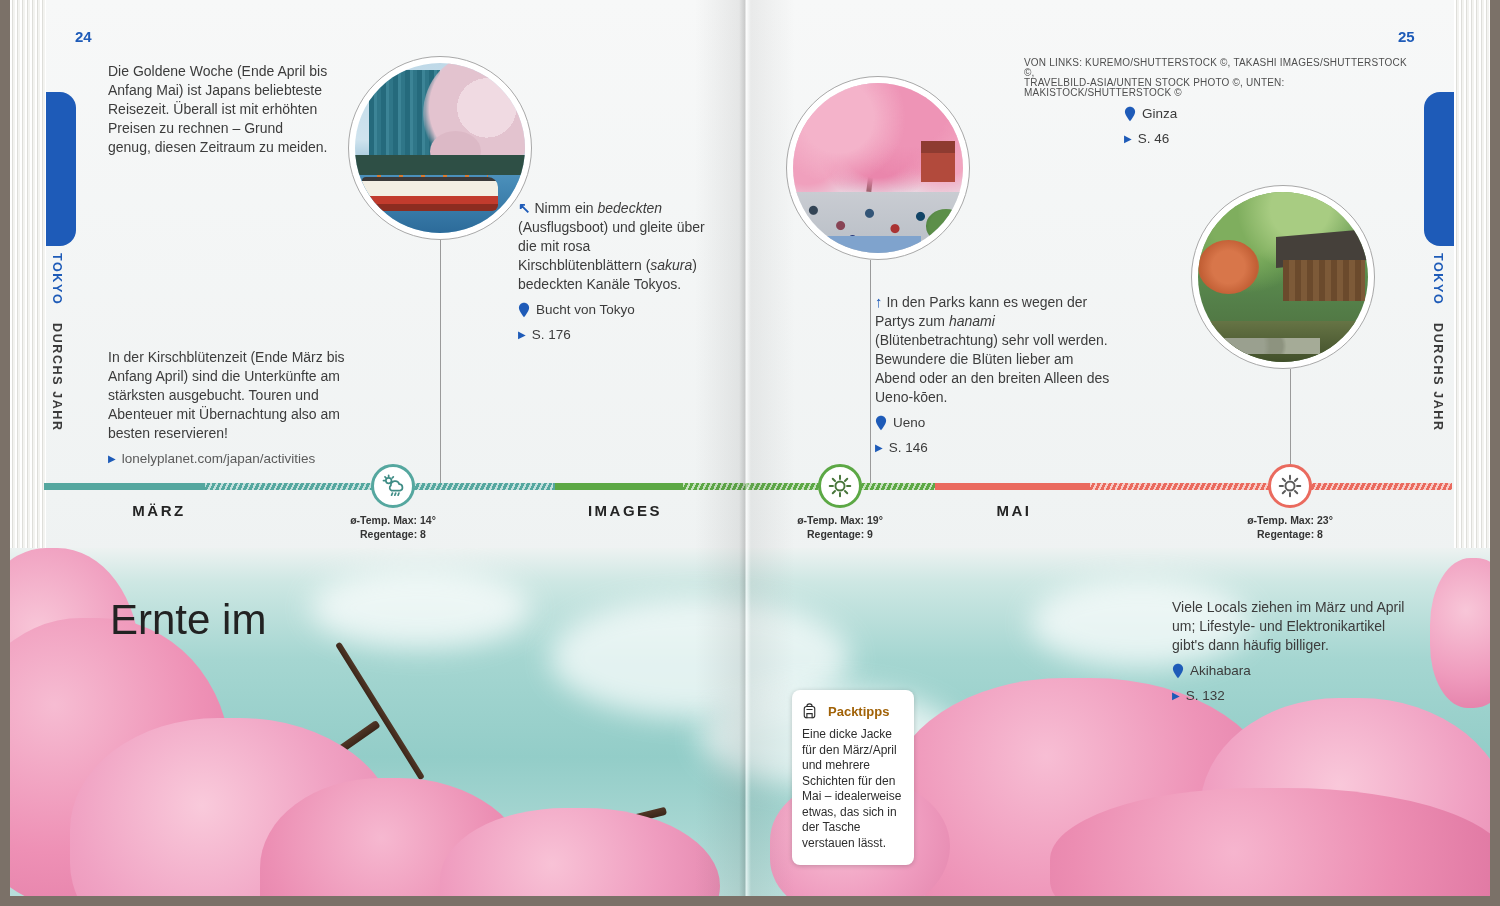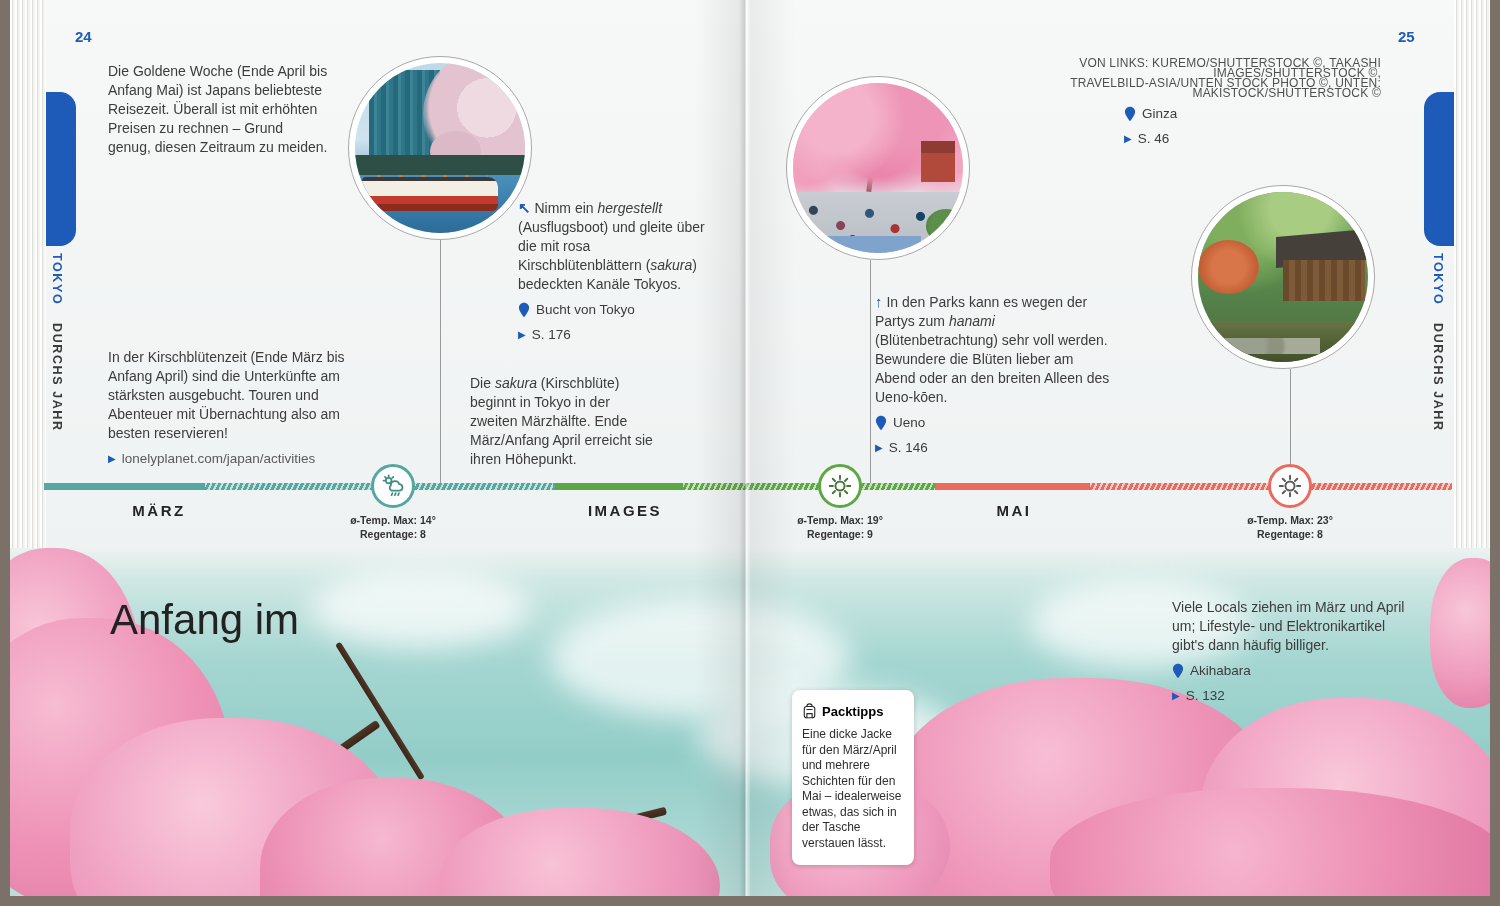--- a/index.html
+++ b/index.html
@@ -9,21 +9,21 @@
   .stack{position:absolute;top:0;bottom:10px;width:36px;background:repeating-linear-gradient(90deg,#ffffff 0 2px,#dededa 2px 3px,#f3f3f0 3px 5px);}
   .stack-left{left:10px;border-bottom-left-radius:10px;}
   .stack-right{left:1454px;border-bottom-right-radius:10px;}
   .page{position:absolute;top:0;bottom:10px;background:linear-gradient(180deg,#f7f8f8 0%,#f0f3f3 55%,#e9eded 100%);}
   .page-left{left:46px;width:699px;}
   .page-right{left:745px;width:709px;}
   .fold{position:absolute;left:695px;width:100px;top:0;bottom:10px;z-index:40;pointer-events:none;
         background:linear-gradient(90deg,rgba(80,80,80,0) 0%,rgba(80,80,80,.10) 44%,rgba(50,50,50,.22) 49.5%,rgba(255,255,255,.55) 51.5%,rgba(110,110,110,.10) 56%,rgba(110,110,110,0) 100%);}
   
   .pagenum{position:absolute;top:28px;font-size:15px;font-weight:bold;color:#1e5bb8;z-index:10;}
-  .credits{position:absolute;left:985px;width:396px;top:58px;text-align:right;font-size:12px;line-height:10px;letter-spacing:.2px;color:#4f4f4f;z-index:10;}
+  .credits{position:absolute;left:1024px;width:396px;top:58px;font-size:10px;line-height:10px;letter-spacing:.2px;color:#4f4f4f;z-index:10;}
   .tab{position:absolute;top:92px;width:30px;height:154px;background:#1e5bb8;z-index:10;}
   .tab-left{left:46px;border-radius:0 16px 16px 0;}
   .tab-right{left:1424px;border-radius:16px 0 0 16px;}
   .spine-label{position:absolute;top:253px;writing-mode:vertical-rl;font-size:12.5px;letter-spacing:1.6px;z-index:10;}
   .spine-label .series{color:#1e5bb8;font-weight:bold;}
   .spine-label .section{color:#3a3a3a;font-weight:600;margin-top:13px;}
   .spine-left{left:50px;}
   .spine-right{left:1431px;}
   
   .ann{position:absolute;font-size:14px;line-height:19px;color:#3c3c3c;z-index:12;}
@@ -102,21 +102,21 @@
   .hero{position:absolute;left:10px;right:10px;top:548px;bottom:10px;overflow:hidden;z-index:5;
     background:linear-gradient(180deg,#edf2f1 0%,#cde7e3 10%,#a5d6d1 32%,#93cdc8 60%,#b9dfdb 100%);}
   .cloud{position:absolute;background:#ffffff;opacity:.7;filter:blur(14px);border-radius:50%;}
   .bb{position:absolute;border-radius:48% 52% 55% 45%;}
   .br{position:absolute;background:linear-gradient(#503626,#3a2619);border-radius:3px;}
   
   .kicker{position:absolute;left:110px;top:596px;font-size:42px;font-weight:500;color:#222;z-index:16;}
   .maintitle{position:absolute;left:88px;top:640px;font-size:100px;line-height:100px;font-weight:bold;letter-spacing:-1px;color:#2b2b2b;z-index:16;}
   
   .packbox{position:absolute;left:792px;top:690px;width:122px;background:#fff;border-radius:8px;box-shadow:0 1px 5px rgba(0,0,0,.2);padding:12px 10px 14px;box-sizing:border-box;z-index:17;}
-  .packtitle{display:flex;align-items:center;gap:5px;font-size:13px;font-weight:bold;color:#000000;}
+  .packtitle{display:flex;align-items:center;gap:11px;font-size:13px;font-weight:bold;color:#a16207;}
   .packtitle svg{width:15px;height:18px;flex:0 0 auto;}
   .packtext{margin-top:7px;font-size:12px;line-height:15.5px;color:#2e2e2e;}
   .bottom-edge{position:absolute;left:0;right:0;bottom:0;height:10px;background:#7b7168;z-index:50;}
   .side-edge{position:absolute;top:0;bottom:0;width:10px;background:#7b7168;z-index:50;}
 </style>
 </head>
 <body>
 
 <div class="spread">
 
@@ -145,21 +145,21 @@
     <div class="bb" style="left:60px;top:170px;width:330px;height:250px;background:radial-gradient(circle at 40% 35%,#f9cadb,#f0a2c3 50%,#e684ad 100%)"></div>
     <div class="bb" style="left:250px;top:230px;width:270px;height:200px;background:radial-gradient(circle at 45% 30%,#f6b8d0,#ec8fb4 55%,#df76a2 100%)"></div>
     <div class="bb" style="left:430px;top:260px;width:280px;height:160px;background:radial-gradient(circle at 40% 35%,#f8c2d6,#ef9cbf 55%,#e283ab 100%)"></div>
     <div class="bb" style="left:880px;top:130px;width:390px;height:260px;background:radial-gradient(circle at 40% 30%,#f7bed4,#ee94b8 52%,#e07aa5 100%)"></div>
     <div class="bb" style="left:1190px;top:150px;width:310px;height:250px;background:radial-gradient(circle at 45% 35%,#f9c8da,#f0a0c2 55%,#e384ac 100%)"></div>
     <div class="bb" style="left:1040px;top:240px;width:460px;height:160px;background:radial-gradient(circle at 40% 40%,#f6b5ce,#ec8db2 55%,#de74a0 100%)"></div>
     <div class="bb" style="left:760px;top:230px;width:180px;height:140px;background:radial-gradient(circle at 40% 35%,#f8c2d6,#ef9cbf 55%,#e283ab 100%)"></div>
     <div class="bb" style="left:1420px;top:10px;width:90px;height:150px;background:radial-gradient(circle at 40% 35%,#f8c6d8,#ef9bbd 60%,#e27ba6 100%)"></div>
   </div>
 
-  <div class="kicker">Anfang im</div>
+  <div class="kicker">Ernte im</div>
 
   <div class="pagenum" style="left:75px">24</div>
   <div class="pagenum" style="left:1398px">25</div>
   <div class="credits">
     <div>VON LINKS: KUREMO/SHUTTERSTOCK ©, TAKASHI IMAGES/SHUTTERSTOCK ©,</div>
     <div>TRAVELBILD-ASIA/UNTEN STOCK PHOTO ©, UNTEN: MAKISTOCK/SHUTTERSTOCK ©</div>
   </div>
 
   <div class="tab tab-left"></div>
   <div class="tab tab-right"></div>
@@ -209,44 +209,41 @@
 
   <div class="vline" style="left:440px;top:240px;height:243px"></div>
   <div class="vline" style="left:870px;top:260px;height:223px"></div>
   <div class="vline" style="left:1290px;top:369px;height:95px"></div>
 
   <div class="ann" style="left:108px;top:62px;width:220px">
     <p>Die Goldene Woche (Ende April bis Anfang Mai) ist Japans beliebteste Reisezeit. Überall ist mit erhöhten Preisen zu rechnen – Grund genug, diesen Zeitraum zu meiden.</p>
   </div>
 
   <div class="ann" style="left:518px;top:198px;width:192px">
-    <p><span class="arrow">↖</span><span> Nimm ein </span><span class="it">hergestellt</span><span> (Ausflugsboot) und gleite über die mit rosa Kirschblütenblättern (</span><span class="it">sakura</span><span>) bedeckten Kanäle Tokyos.</span></p>
+    <p><span class="arrow">↖</span><span> Nimm ein </span><span class="it">bedeckten</span><span> (Ausflugsboot) und gleite über die mit rosa Kirschblütenblättern (</span><span class="it">sakura</span><span>) bedeckten Kanäle Tokyos.</span></p>
     <div class="meta-row">
       <svg class="pin-svg" viewBox="0 0 16 22">
           <path d="M8 1C4.1 1 1 4.1 1 8c0 5 7 13 7 13s7-8 7-13c0-3.9-3.1-7-7-7z"></path>
         </svg>
       <span>Bucht von Tokyo</span>
     </div>
     <div class="meta-row">
       <span class="tri">▶</span>
       <span>S. 176</span>
     </div>
   </div>
 
   <div class="ann" style="left:108px;top:348px;width:244px">
     <p>In der Kirschblütenzeit (Ende März bis Anfang April) sind die Unterkünfte am stärksten ausgebucht. Touren und Abenteuer mit Übernachtung also am besten reservieren!</p>
     <div class="meta-row link-row">
       <span class="tri">▶</span>
       <span>lonelyplanet.com/japan/activities</span>
     </div>
   </div>
 
-  <div class="ann" style="left:470px;top:374px;width:190px">
-    <p><span>Die </span><span class="it">sakura</span><span> (Kirschblüte) beginnt in Tokyo in der zweiten Märzhälfte. Ende März/Anfang April erreicht sie ihren Höhepunkt.</span></p>
-  </div>
 
   <div class="ann" style="left:875px;top:292px;width:238px">
     <p><span class="arrow">↑</span><span> In den Parks kann es wegen der Partys zum </span><span class="it">hanami</span><span> (Blütenbetrachtung) sehr voll werden. Bewundere die Blüten lieber am Abend oder an den breiten Alleen des Ueno-kōen.</span></p>
     <div class="meta-row">
       <svg class="pin-svg" viewBox="0 0 16 22">
           <path d="M8 1C4.1 1 1 4.1 1 8c0 5 7 13 7 13s7-8 7-13c0-3.9-3.1-7-7-7z"></path>
         </svg>
       <span>Ueno</span>
     </div>
     <div class="meta-row">

